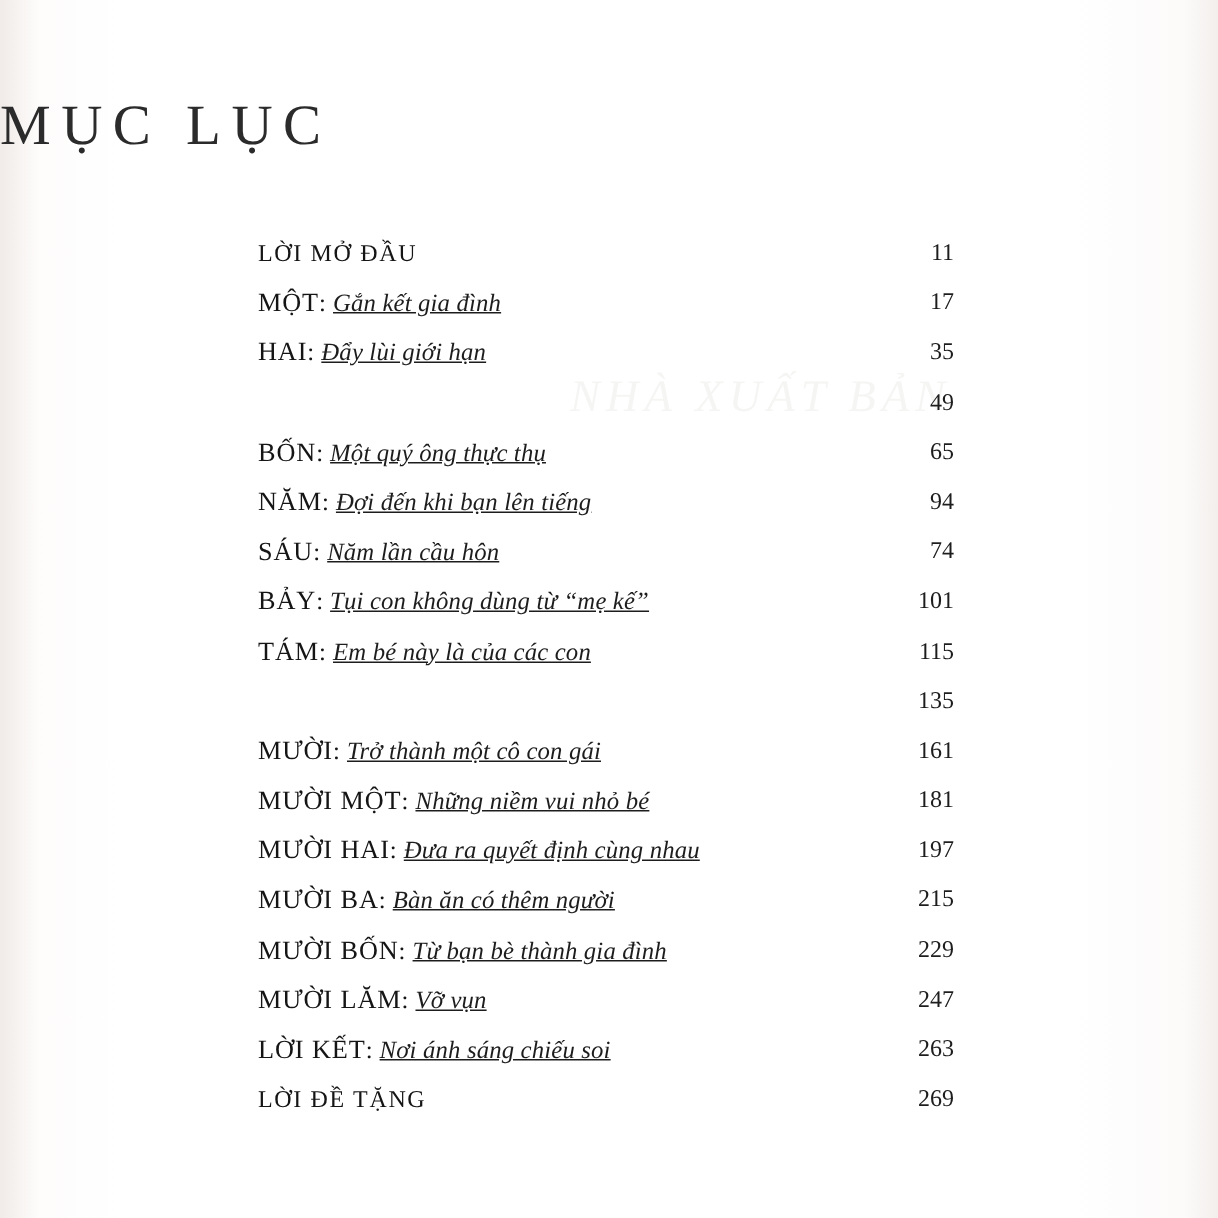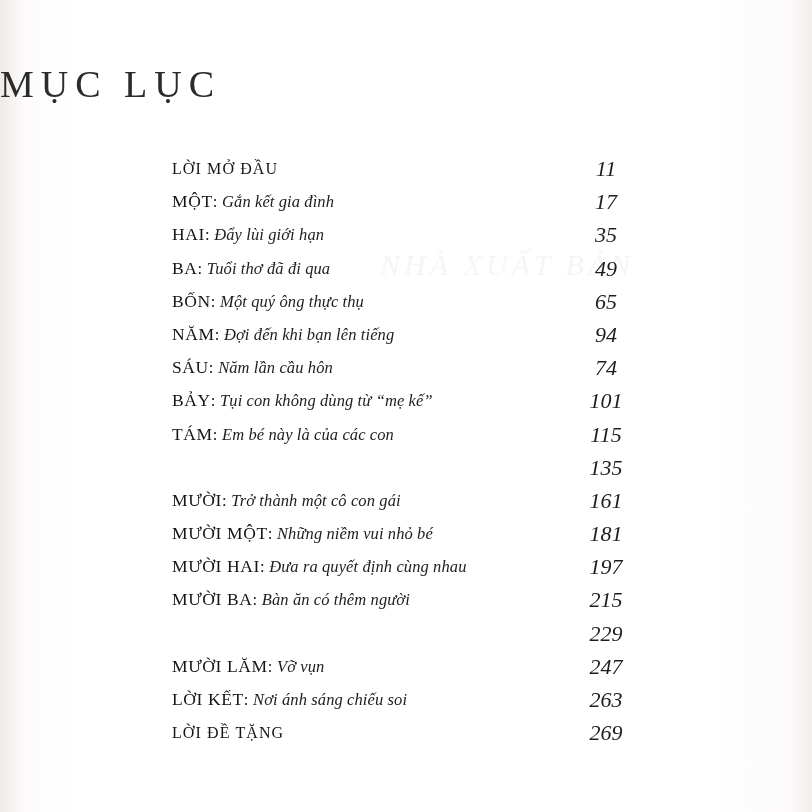--- a/index.html
+++ b/index.html
@@ -90,30 +90,30 @@
   .sep {
     font-size: 16.5px;
     color: #151515;
   }
 
   .title-italic {
     font-style: italic;
     font-size: 16.5px;
     color: #1d1d1d;
     letter-spacing: 0.1px;
+    text-decoration: underline;
   }
 
   .toc-page {
     position: absolute;
     left: 404px;
     top: 0;
-    font-style: italic;
-    font-size: 22px;
+    font-size: 16px;
     color: #1d1d1d;
-    text-align: center;
+    text-align: right;
     width: 60px;
   }
 
   
   .ghost {
     position: absolute;
     top: 248px;
     left: 380px;
     font-size: 30px;
     letter-spacing: 4px;
@@ -129,30 +129,30 @@
 <div class="page">
 
   <div class="ghost">NHÀ XUẤT BẢN</div>
 
   <div class="page-title">MỤC LỤC</div>
 
   <div class="toc" id="toc-list">
       <div class="toc-row"><span class="toc-label"><span class="chapter-upper">LỜI MỞ ĐẦU</span></span><span class="toc-page">11</span></div>
       <div class="toc-row"><span class="toc-label"><span class="chapter">MỘT</span><span class="sep">: </span><span class="title-italic">Gắn kết gia đình</span></span><span class="toc-page">17</span></div>
       <div class="toc-row"><span class="toc-label"><span class="chapter">HAI</span><span class="sep">: </span><span class="title-italic">Đẩy lùi giới hạn</span></span><span class="toc-page">35</span></div>
-      <div class="toc-row"><span class="toc-label"><span class="chapter">BA</span><span class="sep">: </span><span class="title-italic">Tuổi thơ đã đi qua</span></span><span class="toc-page">49</span></div>
+      <div class="toc-row"><span class="toc-page">49</span></div>
       <div class="toc-row"><span class="toc-label"><span class="chapter">BỐN</span><span class="sep">: </span><span class="title-italic">Một quý ông thực thụ</span></span><span class="toc-page">65</span></div>
       <div class="toc-row"><span class="toc-label"><span class="chapter">NĂM</span><span class="sep">: </span><span class="title-italic">Đợi đến khi bạn lên tiếng</span></span><span class="toc-page">94</span></div>
       <div class="toc-row"><span class="toc-label"><span class="chapter">SÁU</span><span class="sep">: </span><span class="title-italic">Năm lần cầu hôn</span></span><span class="toc-page">74</span></div>
       <div class="toc-row"><span class="toc-label"><span class="chapter">BẢY</span><span class="sep">: </span><span class="title-italic">Tụi con không dùng từ “mẹ kế”</span></span><span class="toc-page">101</span></div>
       <div class="toc-row"><span class="toc-label"><span class="chapter">TÁM</span><span class="sep">: </span><span class="title-italic">Em bé này là của các con</span></span><span class="toc-page">115</span></div>
       <div class="toc-row"><span class="toc-page">135</span></div>
       <div class="toc-row"><span class="toc-label"><span class="chapter">MƯỜI</span><span class="sep">: </span><span class="title-italic">Trở thành một cô con gái</span></span><span class="toc-page">161</span></div>
       <div class="toc-row"><span class="toc-label"><span class="chapter">MƯỜI MỘT</span><span class="sep">: </span><span class="title-italic">Những niềm vui nhỏ bé</span></span><span class="toc-page">181</span></div>
       <div class="toc-row"><span class="toc-label"><span class="chapter">MƯỜI HAI</span><span class="sep">: </span><span class="title-italic">Đưa ra quyết định cùng nhau</span></span><span class="toc-page">197</span></div>
       <div class="toc-row"><span class="toc-label"><span class="chapter">MƯỜI BA</span><span class="sep">: </span><span class="title-italic">Bàn ăn có thêm người</span></span><span class="toc-page">215</span></div>
-      <div class="toc-row"><span class="toc-page">229</span></div>
+      <div class="toc-row"><span class="toc-label"><span class="chapter">MƯỜI BỐN</span><span class="sep">: </span><span class="title-italic">Từ bạn bè thành gia đình</span></span><span class="toc-page">229</span></div>
       <div class="toc-row"><span class="toc-label"><span class="chapter">MƯỜI LĂM</span><span class="sep">: </span><span class="title-italic">Vỡ vụn</span></span><span class="toc-page">247</span></div>
       <div class="toc-row"><span class="toc-label"><span class="chapter">LỜI KẾT</span><span class="sep">: </span><span class="title-italic">Nơi ánh sáng chiếu soi</span></span><span class="toc-page">263</span></div>
       <div class="toc-row"><span class="toc-label"><span class="chapter-upper">LỜI ĐỀ TẶNG</span></span><span class="toc-page">269</span></div>
     </div>
 
 </div>
 
 </body></html>

